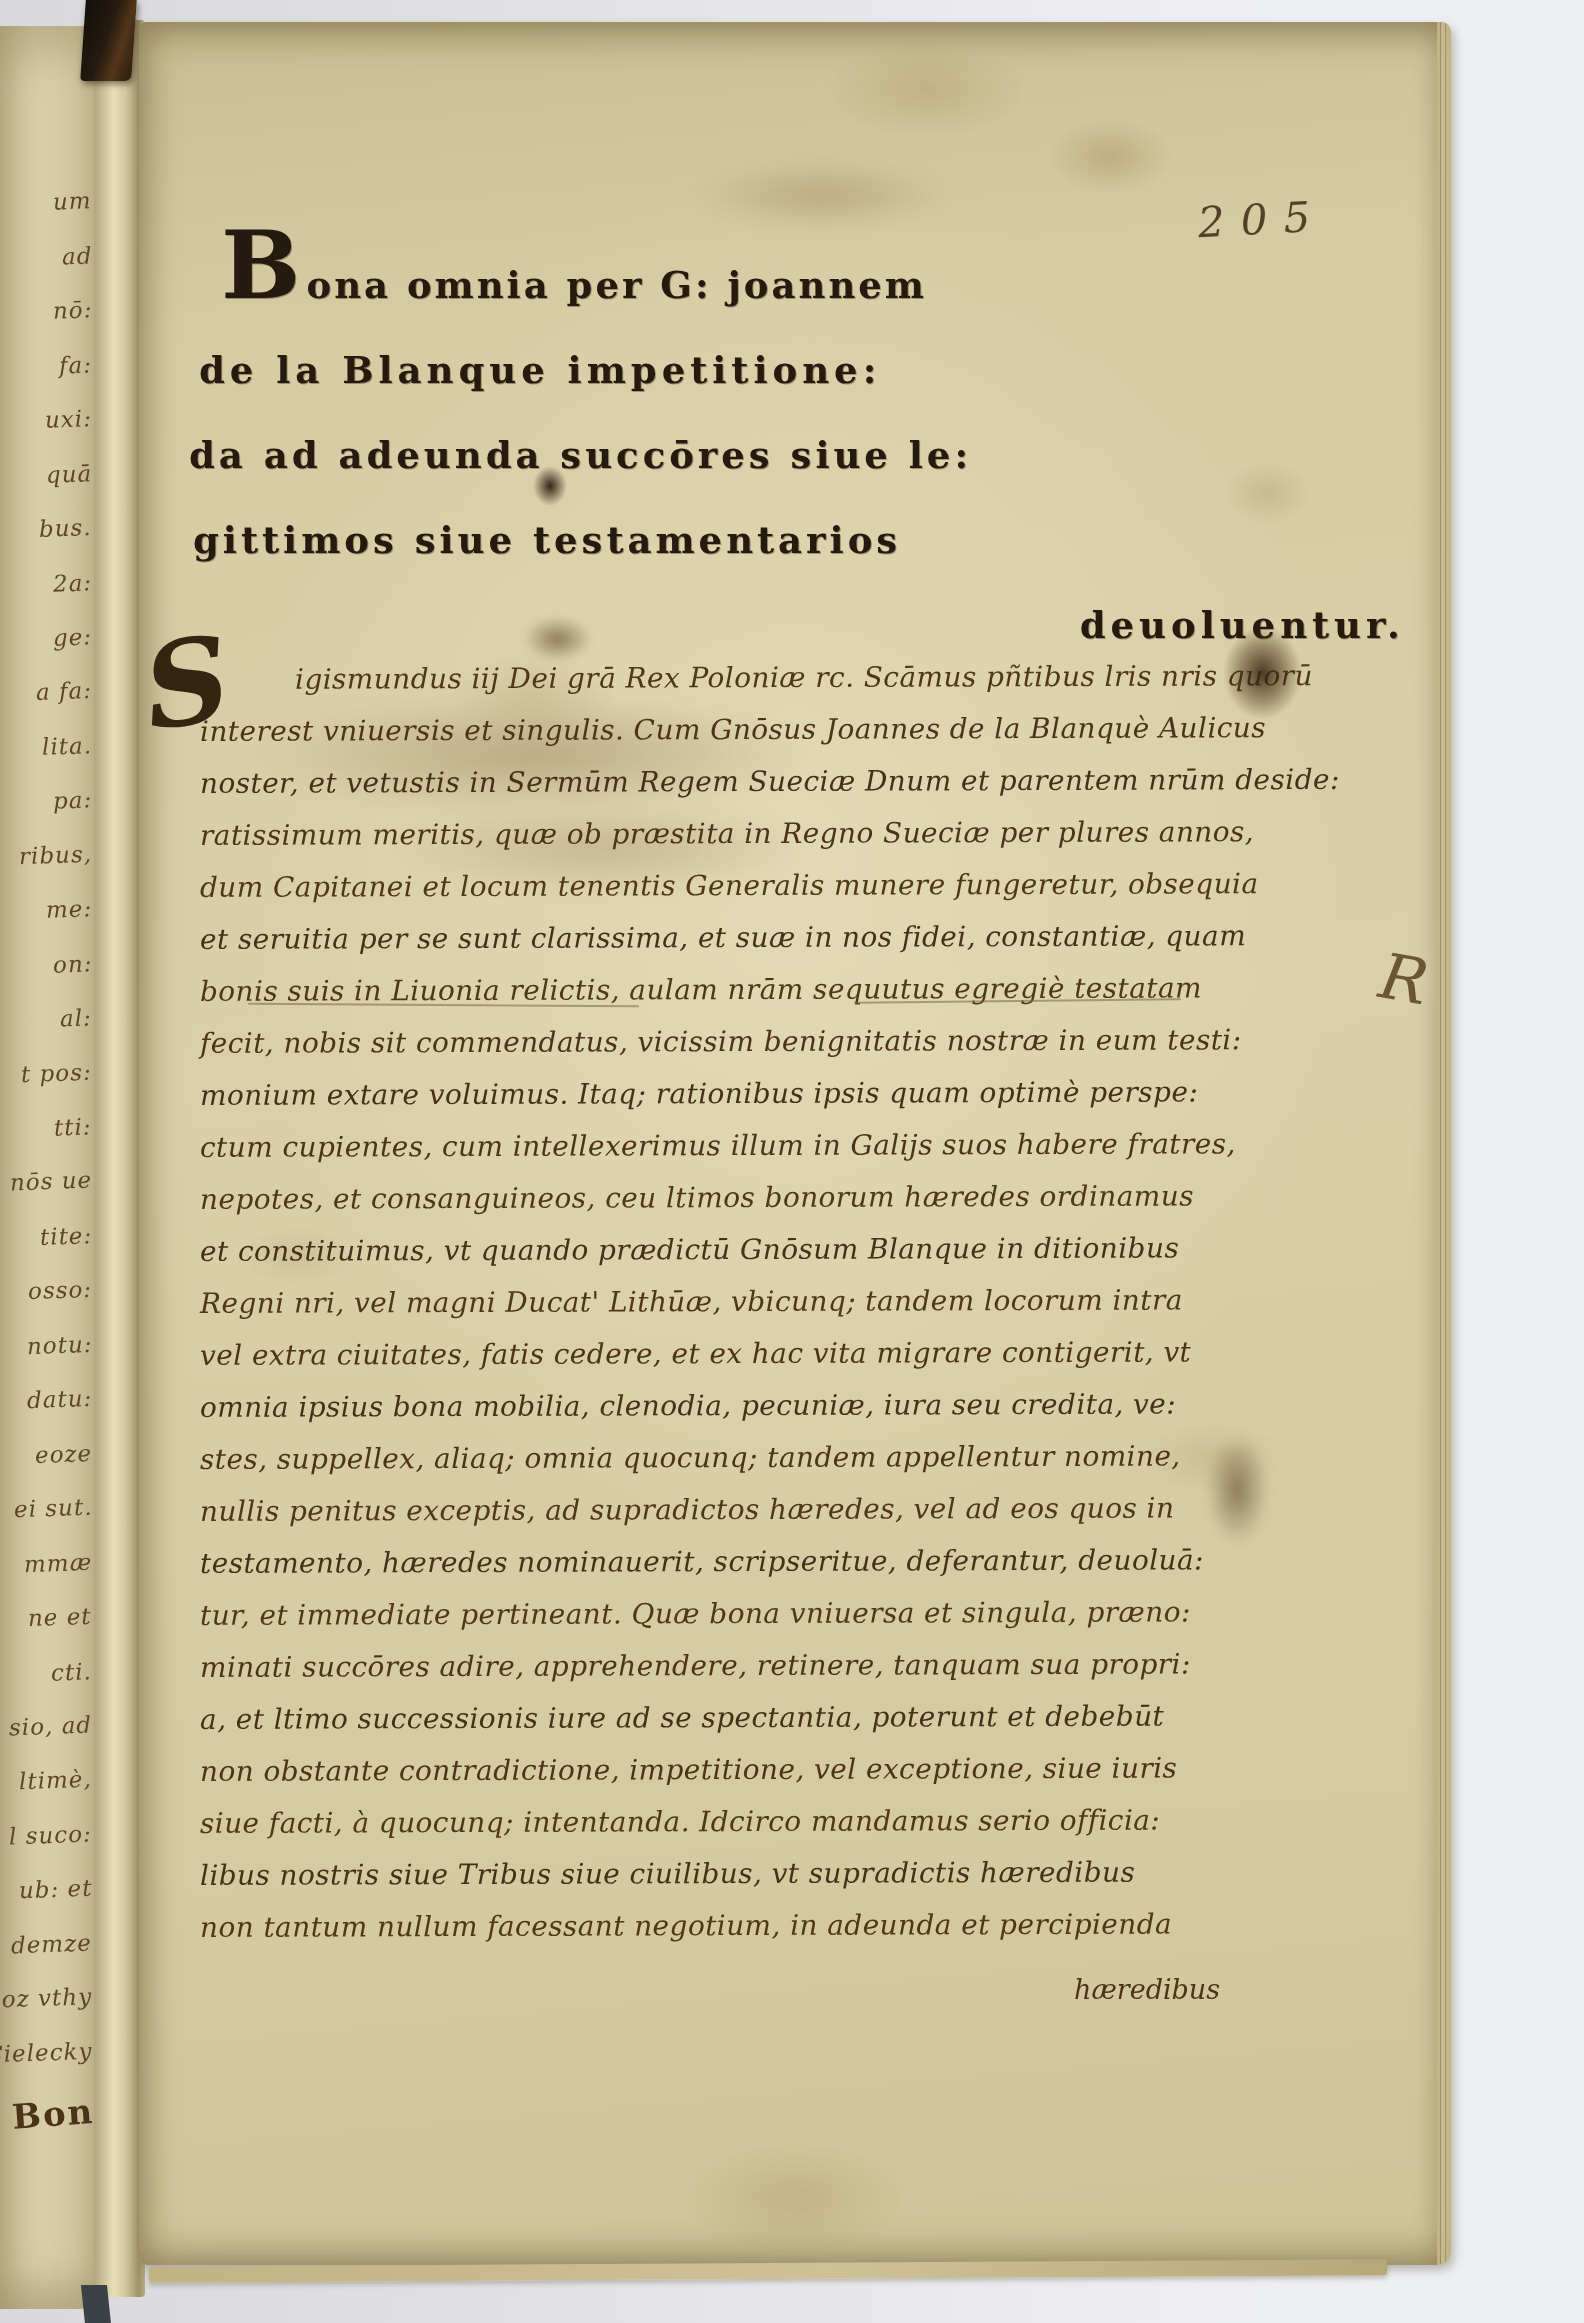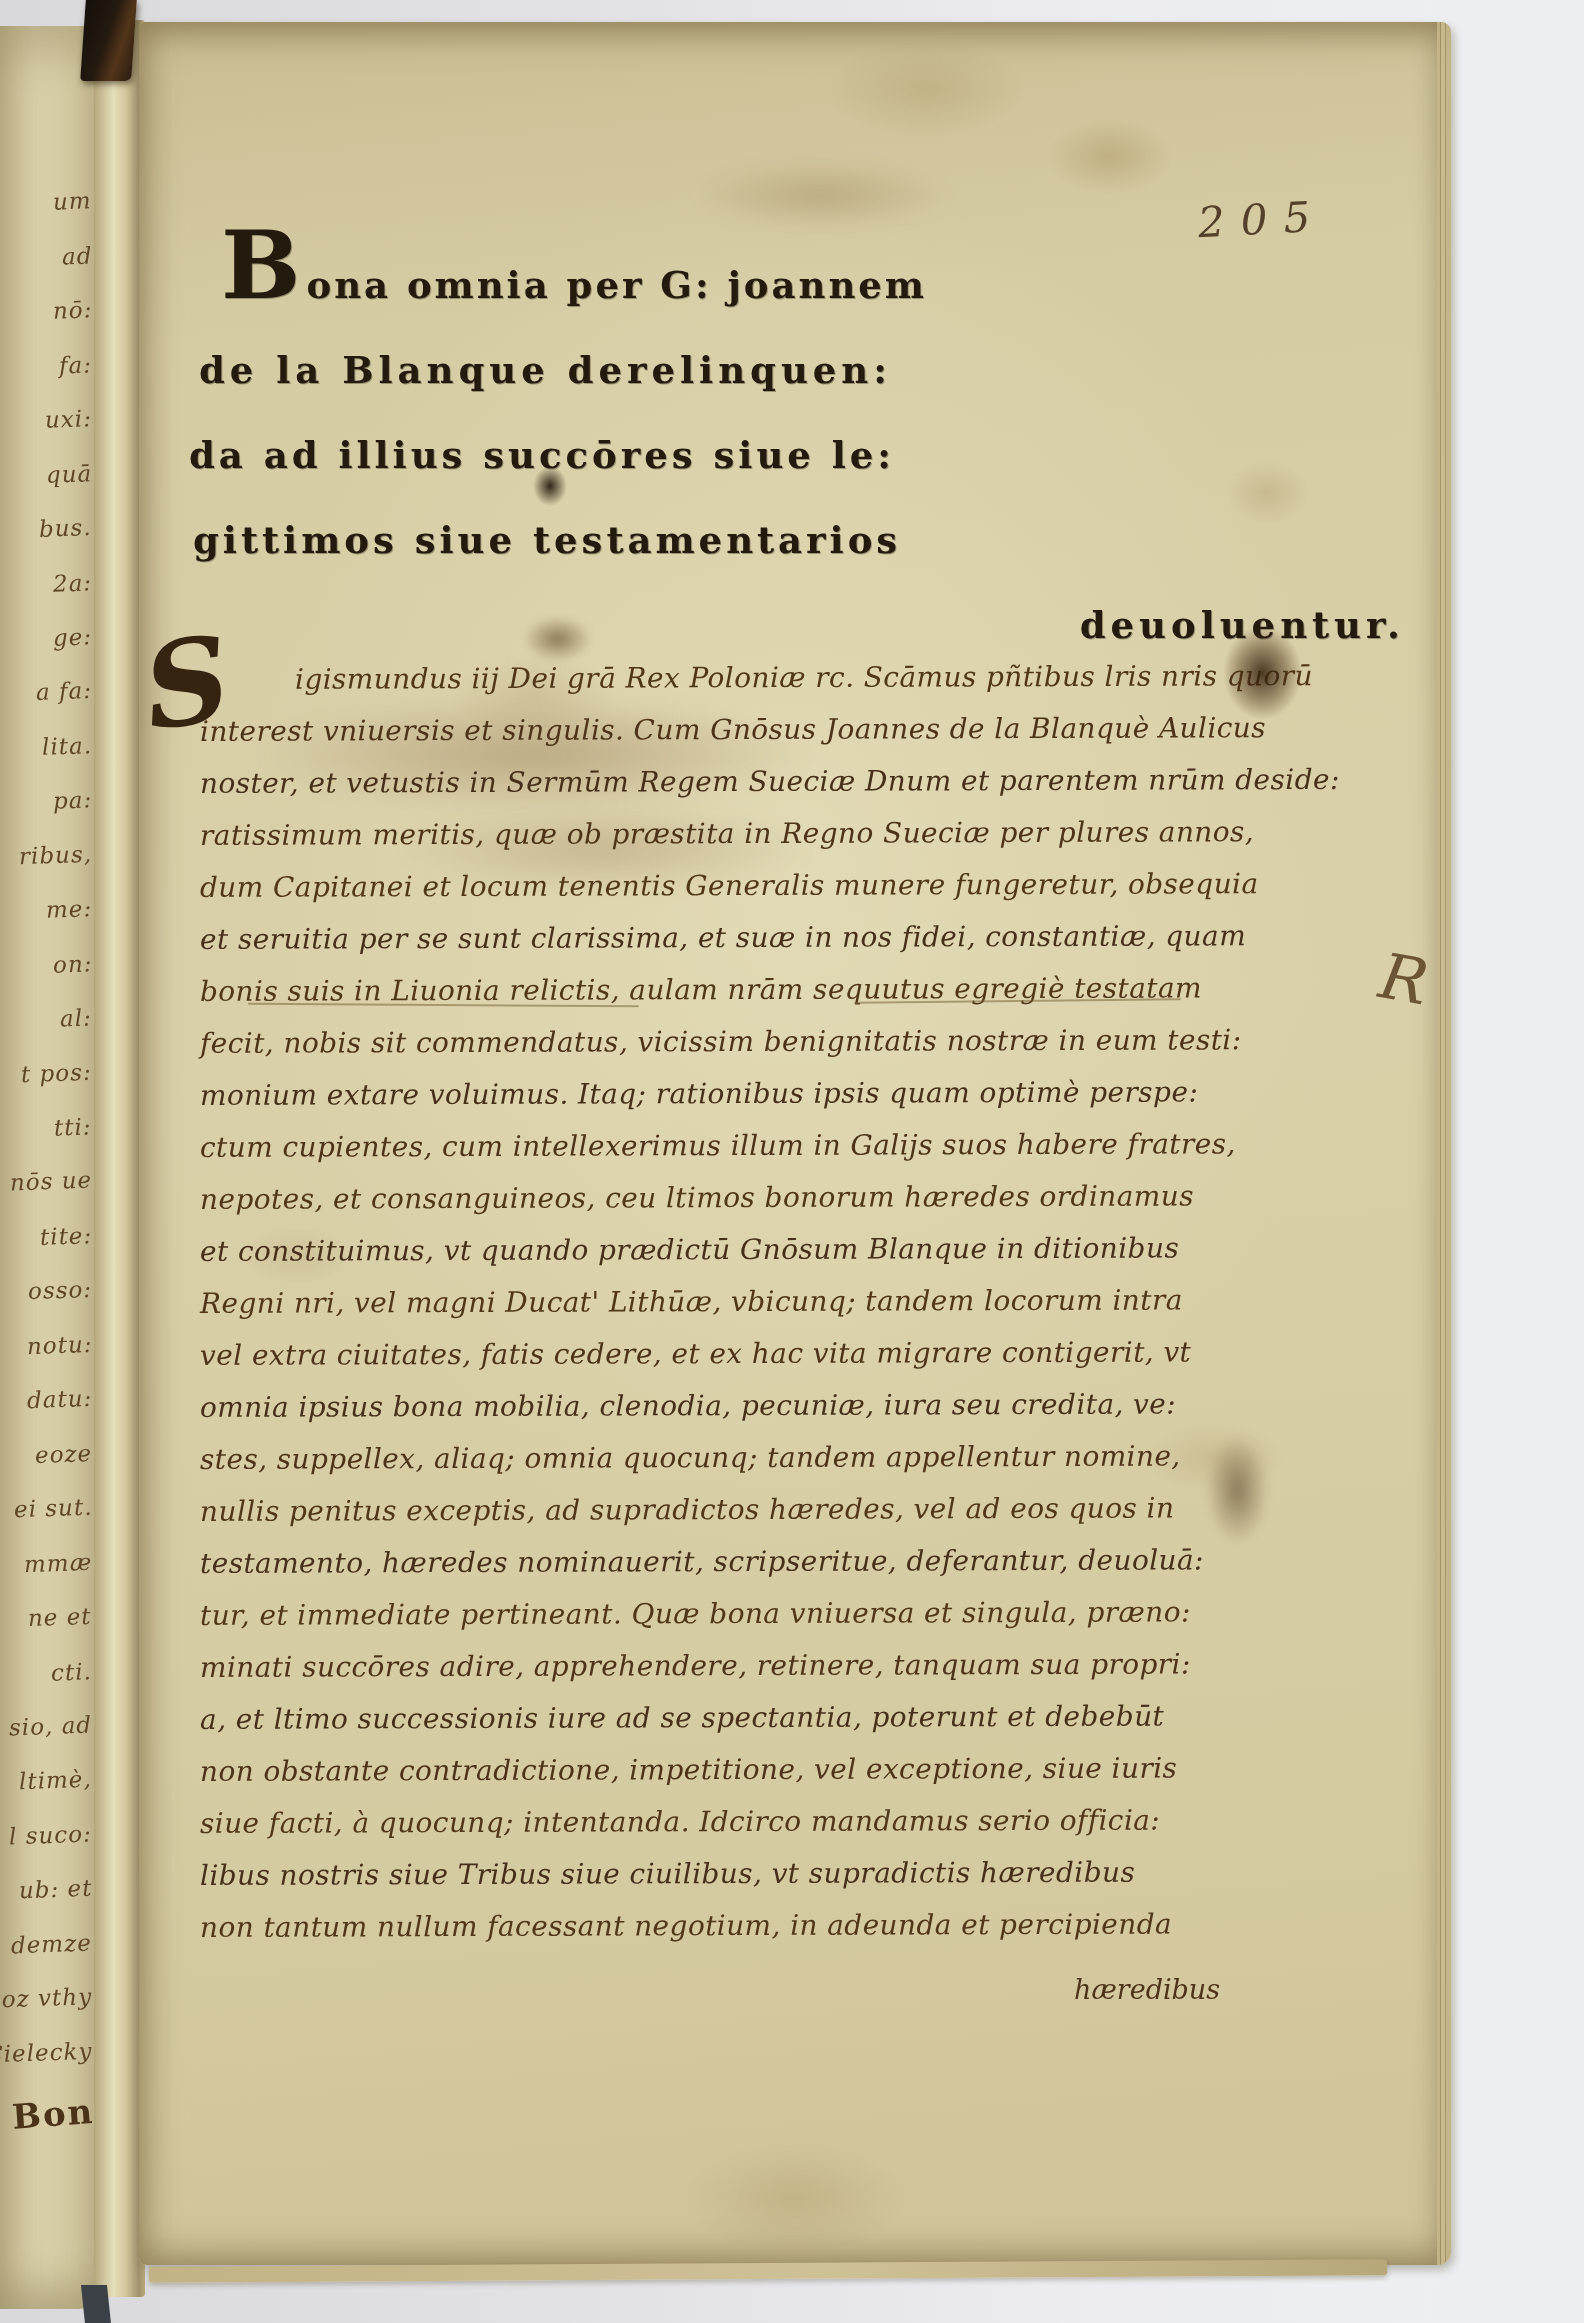--- a/index.html
+++ b/index.html
@@ -214,22 +214,22 @@
     <div class="page-right-edge"></div>
 
     <div class="smudge-1 blot"></div>
     <div class="smudge-2 blot"></div>
     <div class="smudge-3 blot"></div>
 
     <div class="folio">205</div>
 
     <div class="heading" id="heading">
         <div class="heading-line">Bona omnia per G: joannem</div>
-        <div class="heading-line">de la Blanque derelinquen:</div>
-        <div class="heading-line">da ad illius succōres siue le:</div>
+        <div class="heading-line">de la Blanque impetitione:</div>
+        <div class="heading-line">da ad adeunda succōres siue le:</div>
         <div class="heading-line">gittimos siue testamentarios</div>
         <div class="heading-line">deuoluentur.</div>
       </div>
 
     <div class="body-initial">S</div>
     <div class="body-block" id="body-lines">
         <div class="body-line">igismundus iij Dei grā Rex Poloniæ rc. Scāmus pñtibus lris nris quorū</div>
         <div class="body-line">interest vniuersis et singulis. Cum Gnōsus Joannes de la Blanquè Aulicus</div>
         <div class="body-line">noster, et vetustis in Sermūm Regem Sueciæ Dnum et parentem nrūm deside:</div>
         <div class="body-line">ratissimum meritis, quæ ob præstita in Regno Sueciæ per plures annos,</div>

